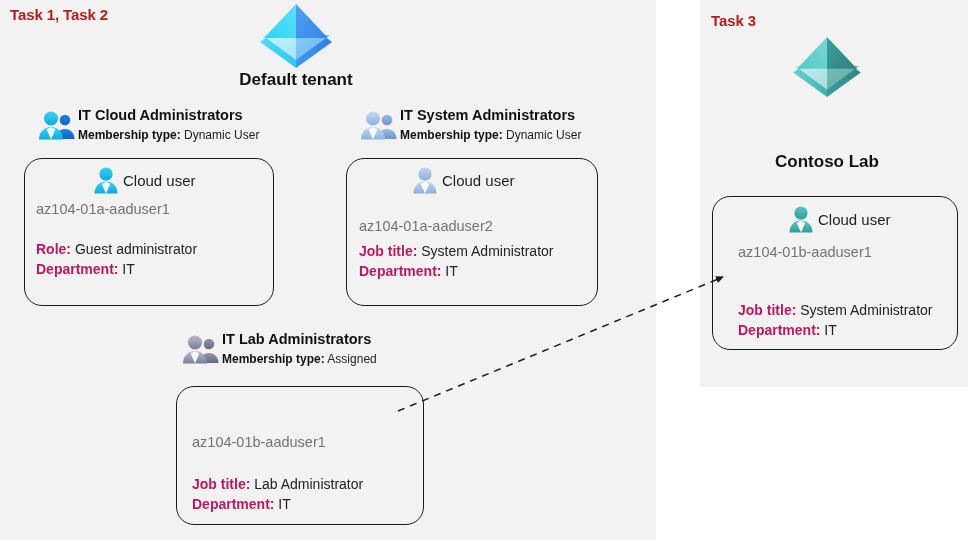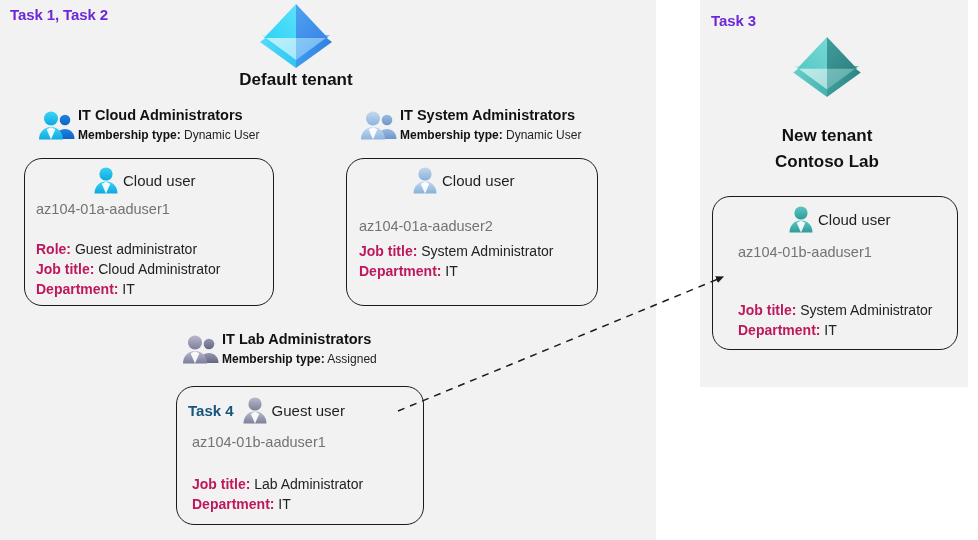--- a/index.html
+++ b/index.html
@@ -17,21 +17,21 @@
   }
   .panel {
     position: absolute;
     background: #f2f2f2;
   }
   #panel-left  { left: 0px;   top: 0px; width: 656px; height: 540px; }
   #panel-right { left: 700px; top: 0px; width: 268px; height: 387px; }
 
   .task-label {
     position: absolute;
-    color: #6d28d9;
+    color: #b91c1c;
     font-weight: bold;
     font-size: 15px;
     letter-spacing: -0.1px;
     white-space: nowrap;
   }
 
   
   .pyramid { position: absolute; }
   .tenant-caption {
     position: absolute;
@@ -195,21 +195,20 @@
     </defs>
     <polygon points="40,66 4,40 12,34 40,55" fill="url(#pySkL2)"></polygon>
     <polygon points="40,66 76,40 68,34 40,55" fill="url(#pySkR2)"></polygon>
     <polygon points="40,58 6,33 40,33" fill="url(#pyBL2)"></polygon>
     <polygon points="40,58 74,33 40,33" fill="url(#pyBR2)"></polygon>
     <polygon points="40,58 6,33 40,33" fill="#ffffff" opacity="0.50"></polygon>
     <polygon points="40,58 74,33 40,33" fill="#ffffff" opacity="0.22"></polygon>
     <polygon points="40,2 8,36 40,36" fill="url(#pyL2)"></polygon>
     <polygon points="40,2 72,36 40,36" fill="url(#pyR2)"></polygon>
   </svg>
-  <div class="tenant-caption" style="left:727px; top:126px; width:200px;">New  tenant</div>
   <div class="tenant-caption" style="left:727px; top:152px; width:200px;">Contoso Lab</div>
 
   <div class="group" style="left:38px; top:106px;">
     <svg class="g-icon" width="38" height="30" viewBox="0 0 38 30">
       <defs>
         <linearGradient id="gA1" x1="0" y1="0" x2="0" y2="1">
           <stop offset="0" stop-color="#3ad6f7"></stop>
             <stop offset="1" stop-color="#0fa9e0"></stop>
         </linearGradient>
         <linearGradient id="gA2" x1="0" y1="0" x2="0" y2="1">
@@ -282,21 +281,20 @@
       </defs>
       <circle cx="13" cy="8" r="6.6" fill="url(#uA)"></circle>
       <path d="M1.5 27.5c0-7.3 5.2-12 11.5-12s11.5 4.7 11.5 12z" fill="url(#uA)"></path>
       <path d="M13 15.8 L8.7 17.7 L13 27.5 L17.3 17.7 Z" fill="#ffffff" opacity="0.92"></path>
     </svg>
     <span class="u-role">Cloud user</span>
   </div>
   <div class="card-name" style="left:36px; top:201px;">az104-01a-aaduser1</div>
   <div class="card-props" style="left:36px; top:239px;">
     <div><b>Role:</b> <span>Guest administrator</span></div>
-    <div><b>Job title:</b> <span>Cloud Administrator</span></div>
     <div><b>Department:</b> <span>IT</span></div>
   </div>
 
   <div class="card" style="left:346px; top:158px; width:252px; height:148px;"></div>
   <div class="card-head" style="left:412px; top:166px;">
     <svg width="26" height="28" viewBox="0 0 26 28">
       <defs>
         <linearGradient id="uB" x1="0" y1="0" x2="0" y2="1">
           <stop offset="0" stop-color="#c2d7ee"></stop>
             <stop offset="1" stop-color="#88b0db"></stop>
@@ -308,35 +306,20 @@
     </svg>
     <span class="u-role">Cloud user</span>
   </div>
   <div class="card-name" style="left:359px; top:201px;margin-top:17px;">az104-01a-aaduser2</div>
   <div class="card-props" style="left:359px; top:241px;">
     <div><b>Job title:</b> <span>System Administrator</span></div>
     <div><b>Department:</b> <span>IT</span></div>
   </div>
 
   <div class="card" style="left:176px; top:386px; width:248px; height:139px;"></div>
-  <div class="card-head" style="left:188px; top:396px;">
-    <span class="task-inline">Task 4</span>
-    <svg width="26" height="28" viewBox="0 0 26 28">
-      <defs>
-        <linearGradient id="uC" x1="0" y1="0" x2="0" y2="1">
-          <stop offset="0" stop-color="#b8bacd"></stop>
-            <stop offset="1" stop-color="#7e8099"></stop>
-        </linearGradient>
-      </defs>
-      <circle cx="13" cy="8" r="6.6" fill="url(#uC)"></circle>
-      <path d="M1.5 27.5c0-7.3 5.2-12 11.5-12s11.5 4.7 11.5 12z" fill="url(#uC)"></path>
-      <path d="M13 15.8 L8.7 17.7 L13 27.5 L17.3 17.7 Z" fill="#ffffff" opacity="0.92"></path>
-    </svg>
-    <span class="u-role">Guest user</span>
-  </div>
   <div class="card-name" style="left:192px; top:434px;">az104-01b-aaduser1</div>
   <div class="card-props" style="left:192px; top:474px;">
     <div><b>Job title:</b> <span>Lab Administrator</span></div>
     <div><b>Department:</b> <span>IT</span></div>
   </div>
 
   <div class="card" style="left:712px; top:196px; width:246px; height:154px;"></div>
   <div class="card-head" style="left:788px; top:205px;">
     <svg width="26" height="28" viewBox="0 0 26 28">
       <defs>

